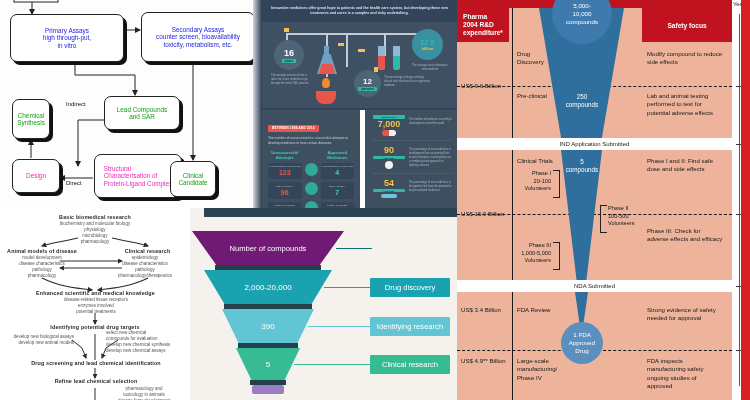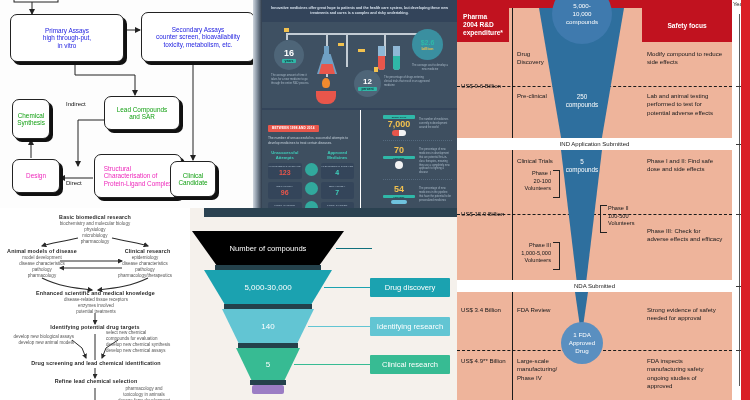--- a/index.html
+++ b/index.html
@@ -37,21 +37,21 @@
   #panelB .bleft{width:98px;padding:5px 6px 0 6px;box-sizing:border-box;position:relative;}
   #panelB .tagred{display:inline-block;background:#e8564b;color:#fff;font-size:3.1px;font-weight:bold;
     padding:1.5px 4px;border-radius:1px;letter-spacing:.2px;}
   #panelB .blurb{font-size:3.3px;color:#c7d3dd;line-height:1.5;margin-top:3px;}
   #panelB .colhead{font-size:4.2px;color:#3fd0bb;font-weight:bold;text-align:center;line-height:1.2;}
   #panelB .cell{background:#34455a;border-radius:2px;text-align:center;padding:2.5px 0 3px;}
   #panelB .cell .dname{font-size:2.5px;color:#9fb2c2;font-weight:bold;letter-spacing:.2px;}
   #panelB .cell .dval{font-size:7px;color:#e8564b;font-weight:bold;line-height:1;margin-top:1px;}
   #panelB .cell.ok .dval{color:#3fd0bb;}
   #panelB .discicon{width:13px;height:13px;border-radius:50%;background:#2fb8a8;opacity:.85;}
-  #panelB .bright{width:117px;border-left:1px solid #ffffff;padding:5px 5px 0 22px;box-sizing:border-box;}
+  #panelB .bright{width:117px;border-left:5px solid #ffffff;padding:5px 5px 0 8px;box-sizing:border-box;}
   #panelB .statrow{display:flex;gap:4px;margin-bottom:4px;}
   #panelB .statbox{width:32px;text-align:center;}
   #panelB .statbox .tag{background:#2fb8a8;color:#14343c;font-size:2.4px;font-weight:bold;padding:.5px 0;border-radius:1px;}
   #panelB .statbox .big{font-size:9px;font-weight:bold;color:#f2c14e;line-height:1;margin:1px 0;}
   #panelB .statbox .tag2{background:#2fb8a8;color:#14343c;font-size:2.3px;font-weight:bold;padding:.5px 0;border-radius:1px;}
   #panelB .statdesc{flex:1;font-size:2.6px;color:#a9bac8;line-height:1.5;padding-top:3px;}
   #panelB .sep{border-top:1px dotted #566b7f;margin:1px 0 4px;}
 
   
   #panelC{position:absolute;left:457px;top:0;width:293px;height:400px;background:#ffffff;overflow:hidden;}
@@ -270,21 +270,21 @@
             <div class="tag">MORE THAN</div>
             <div class="big">7,000</div>
             <div style="width:14px;height:6px;margin:1px auto 0;border-radius:3px;background:linear-gradient(90deg,#e8564b 50%,#f3f3f3 50%);"></div>
           </div>
           <div class="statdesc">The number of medicines currently in development around the world</div>
         </div>
         <div class="sep"></div>
 
         <div class="statrow">
           <div class="statbox">
-            <div class="big">70</div>
+            <div class="big">90</div>
             <div class="tag2">PERCENT</div>
             <div style="width:8px;height:8px;margin:2px auto 0;border-radius:50%;background:#f3f3f3;"></div>
           </div>
           <div class="statdesc">The percentage of new medicines in development that are potential first-in-class therapies, meaning they use a completely new approach to fighting a disease</div>
         </div>
         <div class="sep"></div>
 
         <div class="statrow">
           <div class="statbox">
             <div class="big">54</div>
@@ -451,35 +451,35 @@
     <div class="t hd" style="left:30px;top:170px;width:132px;">Refine lead chemical selection</div>
     <div class="t sb" style="left:100px;top:178px;width:88px;text-align:center;white-space:pre-line;">pharmacology and
 toxicology in animals
 dosage form development
 initial human trials</div>
   </div>
 
   <div id="panelE">
     <div class="topbar"></div>
 
-    <div class="fseg" style="left:2px;top:23px;width:152px;height:34px;background:#000000;
+    <div class="fseg" style="left:2px;top:23px;width:152px;height:34px;background:#701a75;
                 clip-path:polygon(0 0,100% 0,84% 100%,16% 100%);">
       <span style="font-size:7.6px">Number of compounds</span>
     </div>
     <div class="gap" style="left:25px;top:57px;width:106px;height:5px;"></div>
 
     <div class="fseg" style="left:14px;top:62px;width:128px;height:34px;background:#1ba2b0;
                 clip-path:polygon(0 0,100% 0,84% 100%,16% 100%);">
-      <span>5,000-30,000</span>
+      <span>2,000-20,000</span>
     </div>
     <div class="gap" style="left:34px;top:96px;width:88px;height:5px;"></div>
 
     <div class="fseg" style="left:32px;top:101px;width:92px;height:34px;background:#62c5d3;
                 clip-path:polygon(0 0,100% 0,82% 100%,18% 100%);">
-      <span>140</span>
+      <span>390</span>
     </div>
     <div class="gap" style="left:48px;top:135px;width:60px;height:5px;"></div>
 
     <div class="fseg" style="left:46px;top:140px;width:64px;height:32px;background:#37bb93;
                 clip-path:polygon(0 0,100% 0,76% 100%,24% 100%);">
       <span>5</span>
     </div>
     <div class="gap" style="left:60px;top:172px;width:36px;height:5px;"></div>
     <div style="position:absolute;left:62px;top:177px;width:32px;height:9px;background:#9b7dc4;border-radius:2px;"></div>
 

